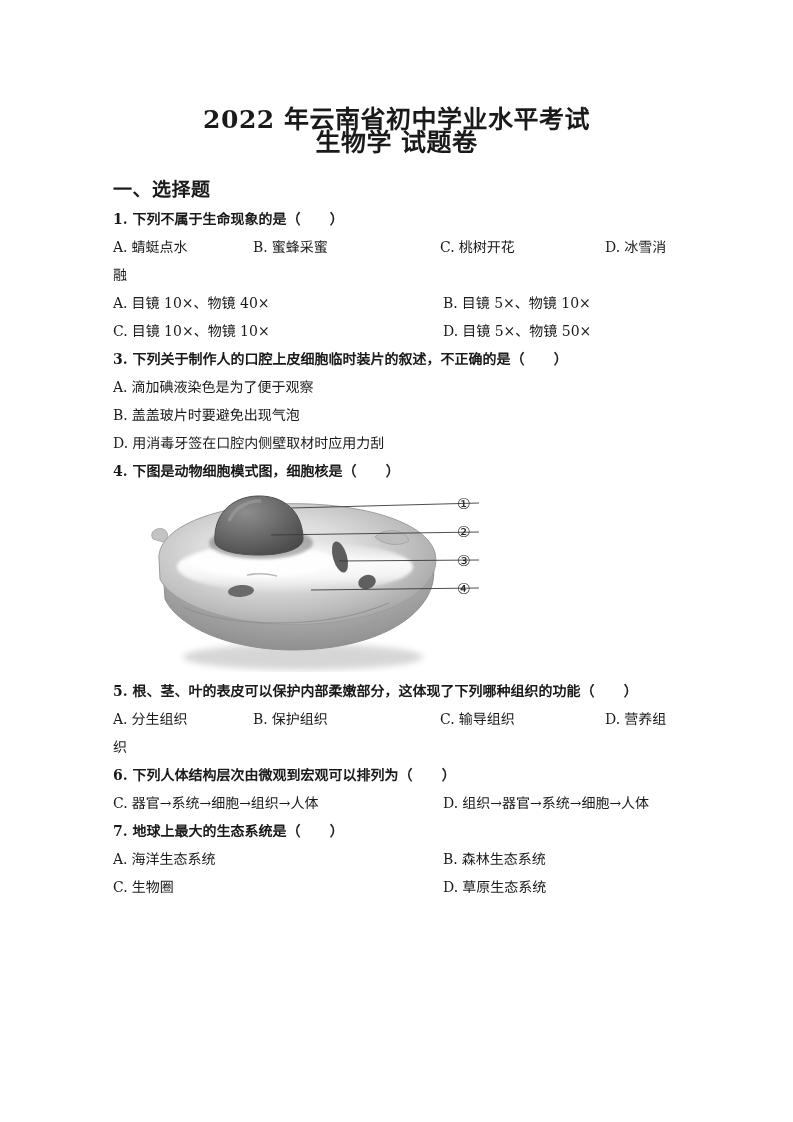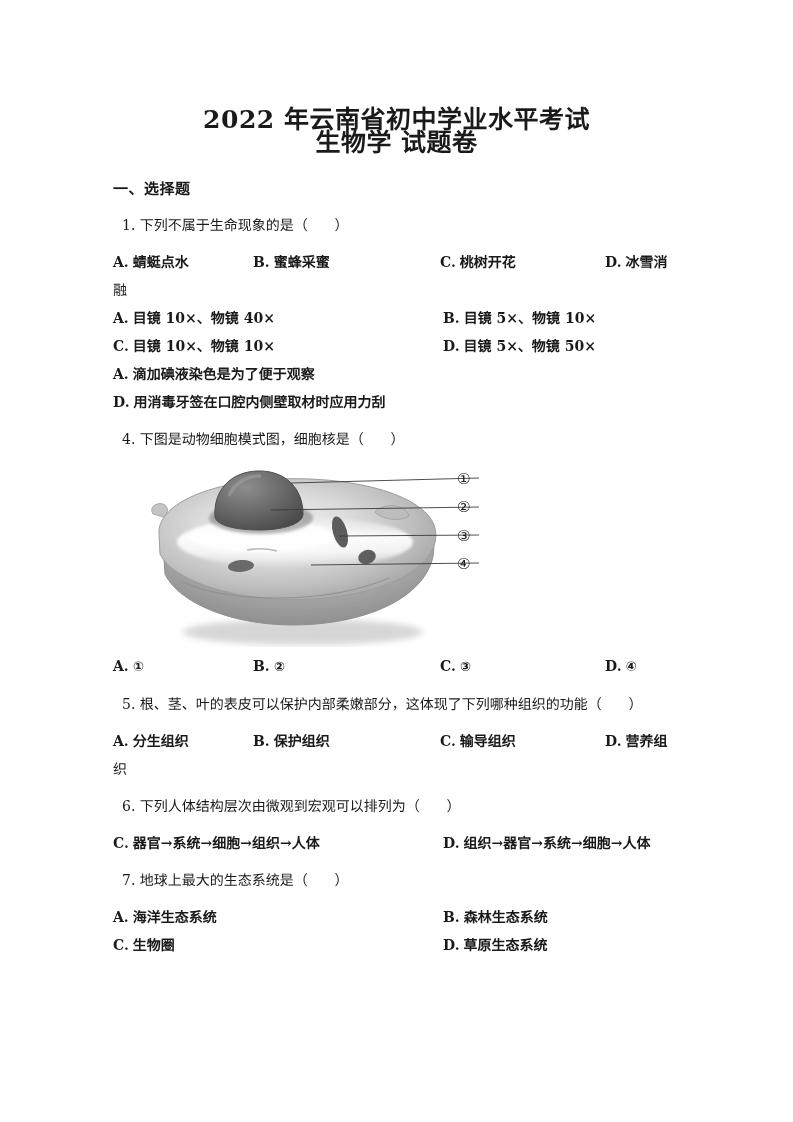--- a/index.html
+++ b/index.html
@@ -44,39 +44,39 @@
     position: absolute;
     left: 113px;
     top: 176px;
     width: 570px;
     font-size: 14px;
     line-height: 28px;
   }
 
   .section-head {
     font-weight: bold;
-    font-size: 15px;
+    font-size: 19px;
     line-height: 26px;
     margin: 0 0 3px 0;
     letter-spacing: 0.5px;
   }
 
   .q-stem {
-    margin: 9px;
+    margin: 0;
     line-height: 28px;
     white-space: pre-wrap;
+    font-weight: bold;
   }
 
   
   .opt-row {
     display: block;
     position: relative;
     line-height: 28px;
     white-space: nowrap;
-    font-weight: bold;
   }
   .opt {
     display: inline-block;
     vertical-align: top;
     white-space: nowrap;
   }
 
   
   .cols4 > .opt:nth-child(1) { width: 140px; }
   .cols4 > .opt:nth-child(2) { width: 187px; }
@@ -146,22 +146,26 @@
     </div>
     <div class="wrapword">融</div>
 
     <div class="opt-row cols2">
       <span class="opt"><span class="opt-label">A.</span><span>目镜 10×、物镜 40×</span></span><span class="opt"><span class="opt-label">B.</span><span>目镜 5×、物镜 10×</span></span>
     </div>
     <div class="opt-row cols2">
       <span class="opt"><span class="opt-label">C.</span><span>目镜 10×、物镜 10×</span></span><span class="opt"><span class="opt-label">D.</span><span>目镜 5×、物镜 50×</span></span>
     </div>
 
+    <p class="q-stem">3. 下列关于制作人的口腔上皮细胞临时装片的叙述，不正确的是（      ）</p>
     <div class="opt-row cols1">
       <span class="opt"><span class="opt-label">A.</span><span>滴加碘液染色是为了便于观察</span></span>
+    </div>
+    <div class="opt-row cols1">
+      <span class="opt"><span class="opt-label">B.</span><span>盖盖玻片时要避免出现气泡</span></span>
     </div>
     <div class="opt-row cols1">
       <span class="opt"><span class="opt-label">D.</span><span>用消毒牙签在口腔内侧壁取材时应用力刮</span></span>
     </div>
 
     <p class="q-stem">4. 下图是动物细胞模式图，细胞核是（      ）</p>
 
     <div class="figure-wrap">
       <svg class="cell-figure" viewBox="0 0 350 185">
         <defs>
@@ -230,23 +234,20 @@
       </svg>
 
       <div class="leader-labels">
         <span class="lead-num" id="lead-1">①</span>
         <span class="lead-num" id="lead-2">②</span>
         <span class="lead-num" id="lead-3">③</span>
         <span class="lead-num" id="lead-4">④</span>
       </div>
     </div>
 
-    <div class="opt-row cols4">
-      <span class="opt"><span class="opt-label">A.</span><span class="circ">①</span></span><span class="opt"><span class="opt-label">B.</span><span class="circ">②</span></span><span class="opt"><span class="opt-label">C.</span><span class="circ">③</span></span><span class="opt"><span class="opt-label">D.</span><span class="circ">④</span></span>
-    </div>
 
     <p class="q-stem">5. 根、茎、叶的表皮可以保护内部柔嫩部分，这体现了下列哪种组织的功能（      ）</p>
     <div class="opt-row cols4">
       <span class="opt"><span class="opt-label">A.</span><span>分生组织</span></span><span class="opt"><span class="opt-label">B.</span><span>保护组织</span></span><span class="opt"><span class="opt-label">C.</span><span>输导组织</span></span><span class="opt"><span class="opt-label">D.</span><span>营养组</span></span>
     </div>
     <div class="wrapword">织</div>
 
     <p class="q-stem">6. 下列人体结构层次由微观到宏观可以排列为（      ）</p>
     <div class="opt-row cols2">
       <span class="opt"><span class="opt-label">C.</span><span>器官→系统→细胞→组织→人体</span></span><span class="opt"><span class="opt-label">D.</span><span>组织→器官→系统→细胞→人体</span></span>

